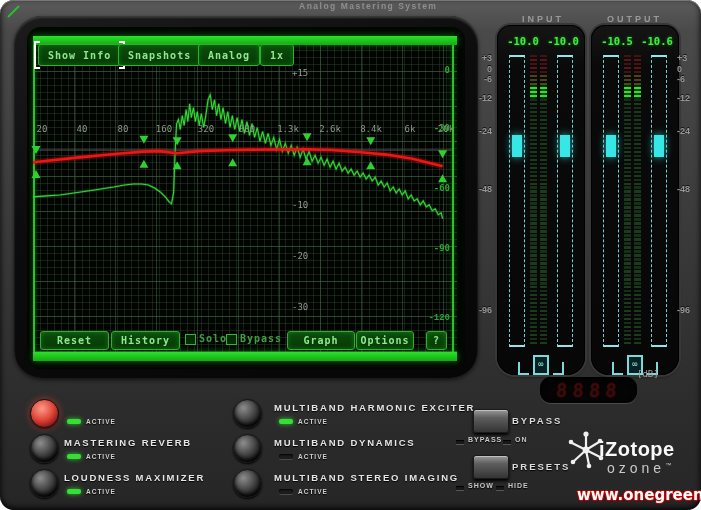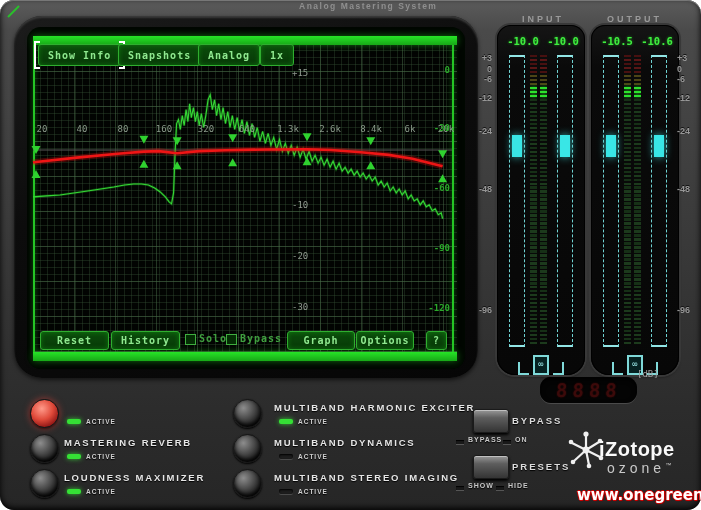--- a/index.html
+++ b/index.html
@@ -556,28 +556,28 @@
   <div class="abs watermark">www.onegreen.net</div>
 <div class="gbtn sel" style="left: 38px; top: 44px;">Show Info</div>
     <div class="gbtn" style="left: 118px; top: 44px;">Snapshots</div>
     <div class="gbtn" style="left: 198px; top: 44px;">Analog</div>
     <div class="gbtn" style="left: 260px; top: 44px;">1x</div>
     <div class="fl" style="left: 42px;">20</div>
     <div class="fl" style="left: 82px;">40</div>
     <div class="fl" style="left: 123px;">80</div>
     <div class="fl" style="left: 164px;">160</div>
     <div class="fl" style="left: 206px;">320</div>
-    <div class="fl" style="left: 247px;">640</div>
+    <div class="fl" style="left: 247px;">880</div>
     <div class="fl" style="left: 288px;">1.3k</div>
     <div class="fl" style="left: 330px;">2.6k</div>
     <div class="fl" style="left: 371px;">8.4k</div>
     <div class="fl" style="left: 410px;">6k</div>
     <div class="fl" style="left: 446px;">20k</div>
     <div class="gl" style="top: 68px;">+15</div>
     <div class="gl" style="top: 200px;">-10</div>
     <div class="gl" style="top: 251px;">-20</div>
     <div class="gl" style="top: 302px;">-30</div>
     <div class="sl" style="left: 420px; top: 65px;">0</div>
     <div class="sl" style="left: 420px; top: 123px;">-30</div>
     <div class="sl" style="left: 420px; top: 183px;">-60</div>
     <div class="sl" style="left: 420px; top: 243px;">-90</div>
-    <div class="sl" style="left: 420px; top: 303px;">-120</div>
+    <div class="sl" style="left: 420px; top: 313px; font-family: Liberation Mono, monospace;">-120</div>
   </div>
 
 </body></html>

